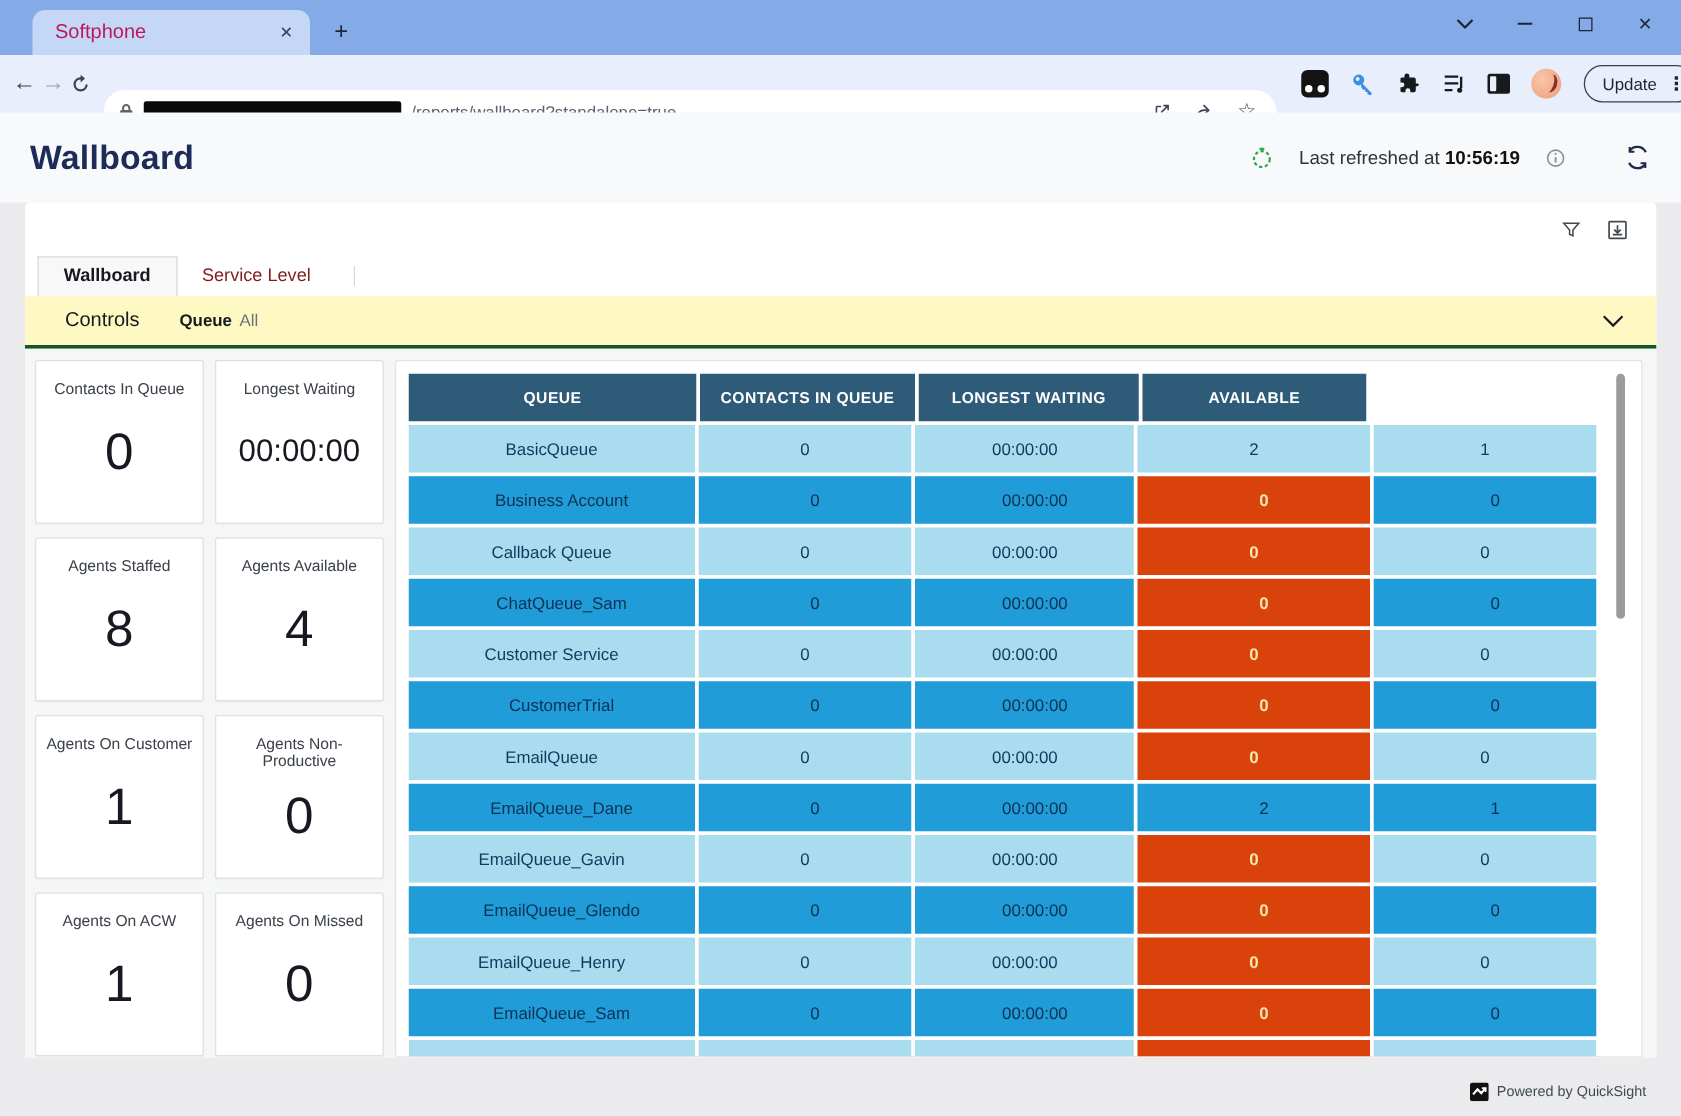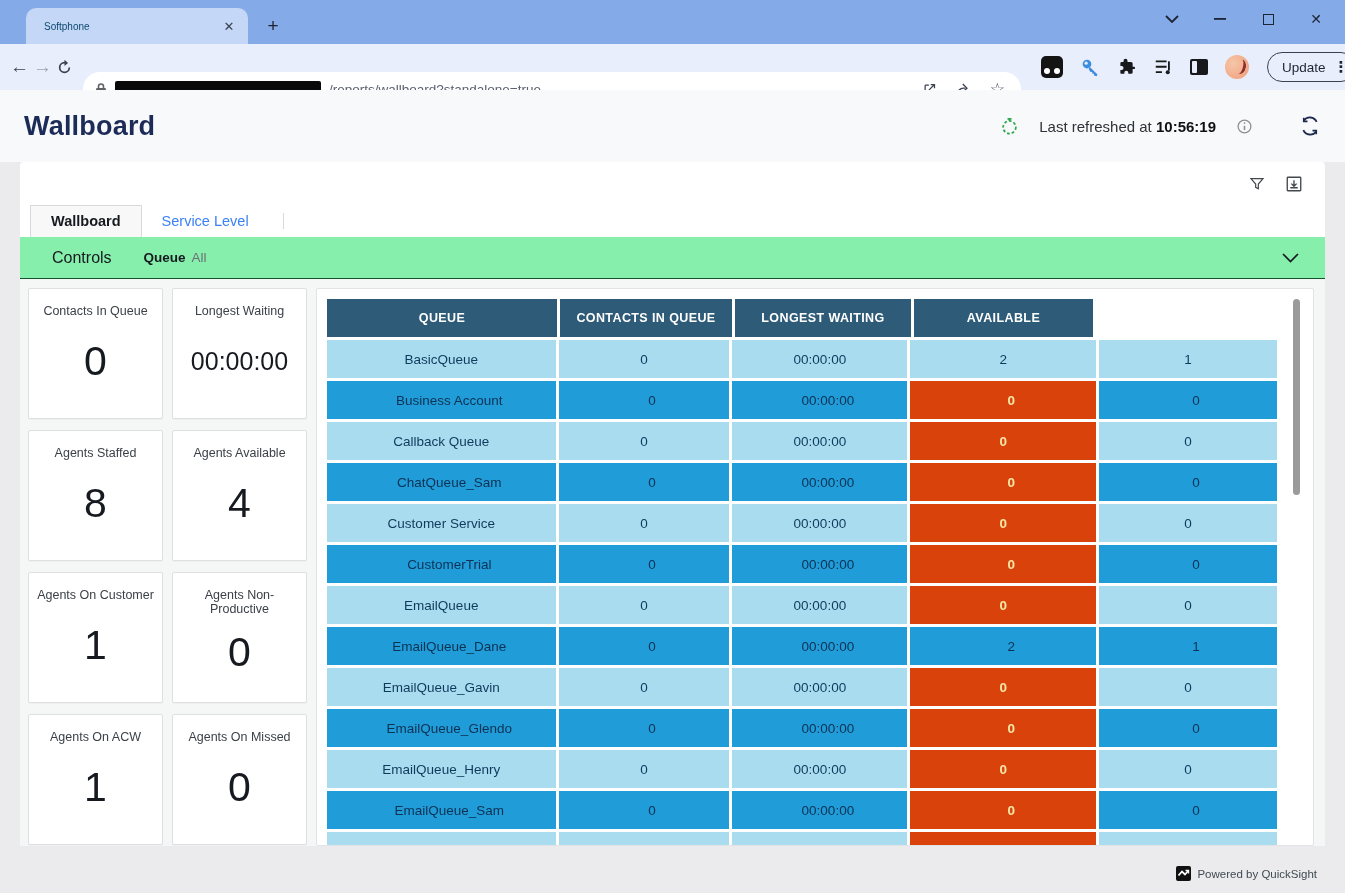--- a/index.html
+++ b/index.html
@@ -4,21 +4,21 @@
 <title>Wallboard</title>
 <style>
   * { box-sizing: border-box; margin: 0; padding: 0; }
   html,body { width:1345px; height:893px; overflow:hidden;
     font-family:"Liberation Sans","DejaVu Sans",sans-serif; background:#ebebed; }
 
   
   .tabstrip { height:44px; background:#84aae8; display:flex; align-items:flex-end; position:relative; }
   .tab { width:222px; height:36px; margin-left:26px; background:#c4d7f7; border-radius:10px 10px 0 0;
          display:flex; align-items:center; padding:0 10px 0 18px; }
-  .tab-title { flex:1; font-size:10px; color:#0c4a6e; }
+  .tab-title { flex:1; font-size:16px; color:#be185d; }
   .tab-close { width:18px; height:18px; border-radius:50%; display:flex; align-items:center; justify-content:center;
                color:#3a4150; font-size:13px; cursor:default; }
   .newtab-btn { width:26px; height:26px; margin:0 0 5px 12px; display:flex; align-items:center; justify-content:center;
                 color:#1f2430; font-size:19px; }
   .win-controls { position:absolute; right:8px; top:0; height:38px; display:flex; align-items:center; gap:26px;
                   color:#1d2433; padding-right:10px; }
   .win-btn { width:22px; height:22px; display:flex; align-items:center; justify-content:center; font-size:14px; }
   .win-max { width:11px; height:11px; border:1.6px solid #1d2433; }
 
   .toolbar { height:46px; background:#e8eefb; display:flex; align-items:center; padding:0 10px; gap:4px; }
@@ -52,24 +52,24 @@
   .refresh-zone { margin-left:auto; display:flex; align-items:center; gap:20px; }
   .refresh-text { font-size:15px; color:#2d3338; }
   .refresh-time { font-weight:bold; color:#111; }
   .refresh-btn { margin-left:26px; display:flex; align-items:center; }
 
   .panel { margin:0 20px; height:684px; background:#fff; border-radius:4px 4px 0 0; display:flex; flex-direction:column; }
   .panel-tools { height:44px; display:flex; align-items:center; justify-content:flex-end; gap:20px; padding-right:22px; }
   .qs-tabs { height:31px; display:flex; align-items:flex-end; padding-left:10px; }
   .qs-tab { padding:7px 20px 8px 20px; font-size:14.5px; }
   .qs-tab.active { background:#f8f8f8; border:1px solid #d7dadb; border-bottom:none; font-weight:bold; color:#16191f; }
-  .qs-tab.inactive { color:#3b82f6; }
+  .qs-tab.inactive { color:#7f1d1d; }
   .qs-tab-sep { width:1px; height:16px; background:#d7dadb; margin:0 0 8px 14px; }
 
-  .controls-row { height:42px; background:#86efac; border-bottom:1px solid #14532d;
+  .controls-row { height:42px; background:#fef9c3; border-bottom:3px solid #14532d;
                   display:flex; align-items:center; padding:0 26px 0 32px; }
   .controls-label { font-size:16px; color:#16191f; }
   .control-filter { margin-left:32px; font-size:13.5px; }
   .control-filter b { color:#16191f; } .control-filter span { color:#697176; margin-left:6px; }
   .controls-chevron { margin-left:auto; display:flex; }
 
   .sheet { flex:1; background:#f5f6f6; display:flex; padding:9px 0 0 8px; gap:9px; overflow:hidden; }
 
   
   .kpi-grid { display:grid; grid-template-columns:135px 135px; grid-auto-rows:131px; gap:11px 9px; }

